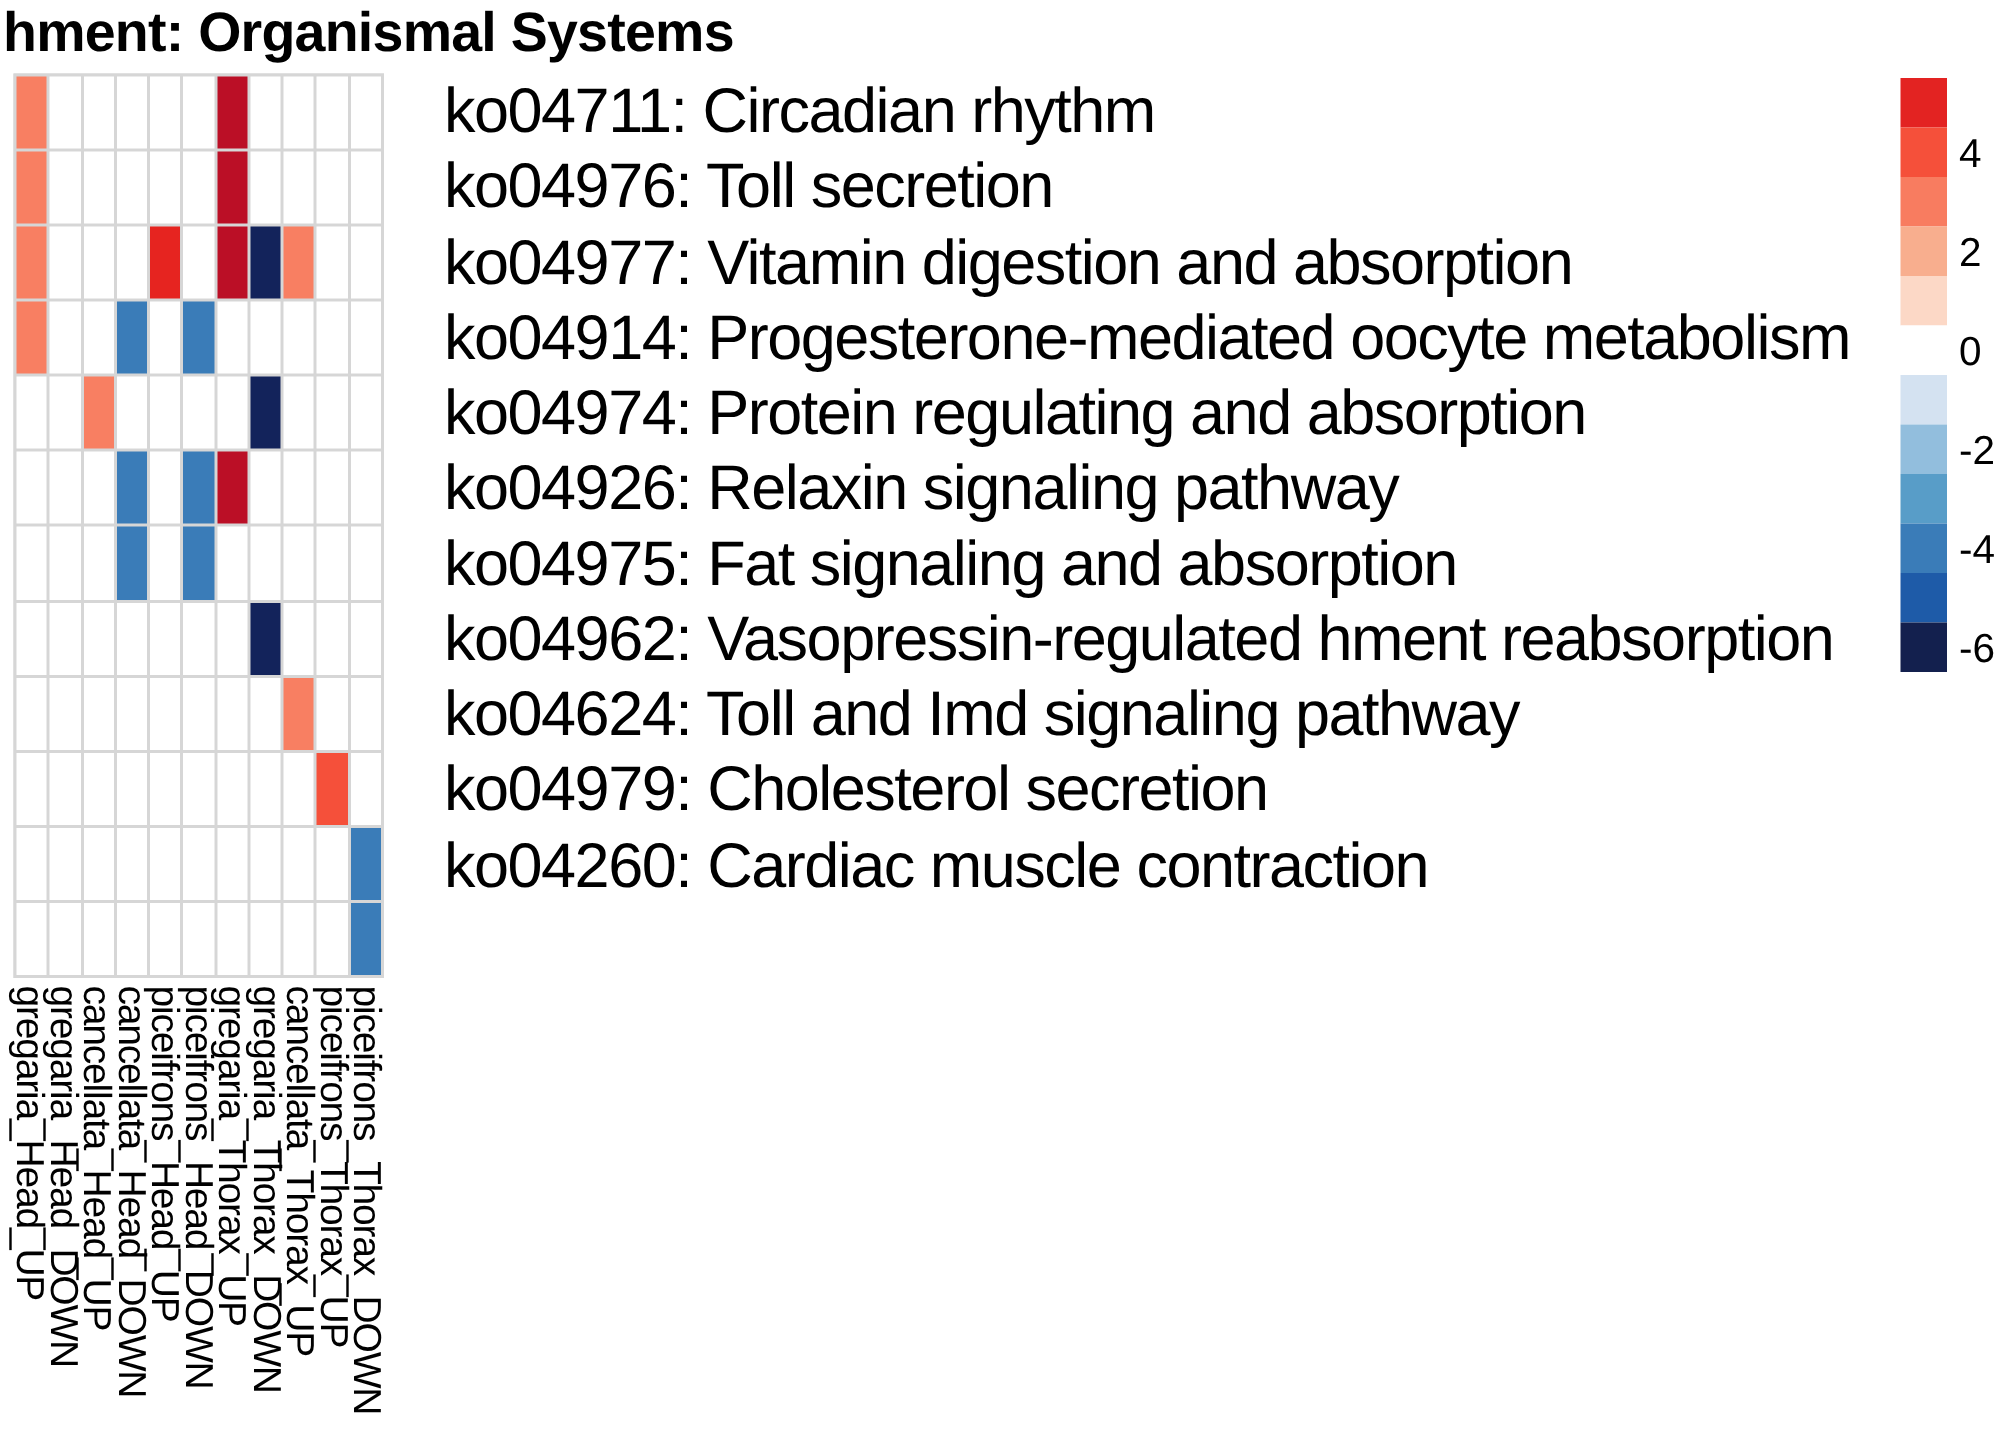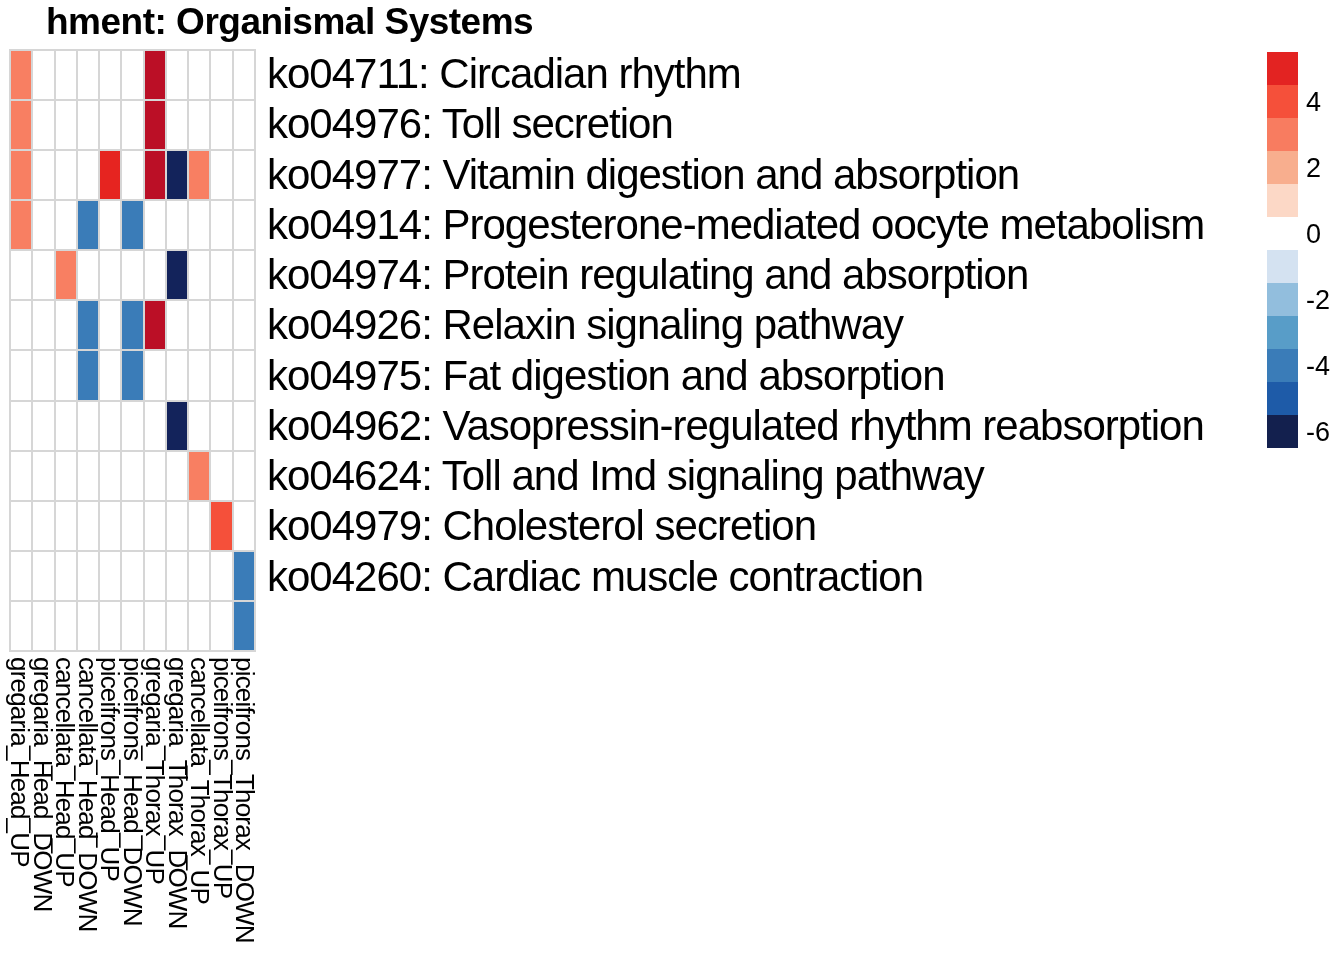--- a/index.html
+++ b/index.html
@@ -12,21 +12,20 @@
     color: #000000;
   }
   .title {
     position: absolute;
     left: 2px;
     top: 1px;
     font-size: 37px;
     font-weight: bold;
     letter-spacing: -0.5px;
     white-space: nowrap;
-    margin-left: 44px;
   }
   .grid {
     position: absolute;
     left: 9px;
     top: 49px;
     width: 247px;
     height: 603px;
     box-sizing: border-box;
     display: grid;
     grid-template-columns: repeat(11, 1fr);
@@ -41,20 +40,21 @@
     left: 267px;
     top: 49px;
   }
   .rowlabel {
     height: 50.25px;
     display: flex;
     align-items: center;
     font-size: 42px;
     letter-spacing: -1px;
     white-space: nowrap;
+    margin-left: 29px;
   }
   .collabels {
     position: absolute;
     left: 9px;
     top: 657px;
     width: 248px;
     height: 300px;
   }
   .collabel {
     position: absolute;
@@ -228,22 +228,22 @@
     <div class="cell" style="background: rgb(58, 124, 184);"></div>
   </div>
 
 <div class="rowlabels">
     <div class="rowlabel">ko04711: Circadian rhythm</div>
     <div class="rowlabel">ko04976: Toll secretion</div>
     <div class="rowlabel">ko04977: Vitamin digestion and absorption</div>
     <div class="rowlabel">ko04914: Progesterone-mediated oocyte metabolism</div>
     <div class="rowlabel">ko04974: Protein regulating and absorption</div>
     <div class="rowlabel">ko04926: Relaxin signaling pathway</div>
-    <div class="rowlabel">ko04975: Fat digestion and absorption</div>
-    <div class="rowlabel">ko04962: Vasopressin-regulated rhythm reabsorption</div>
+    <div class="rowlabel">ko04975: Fat signaling and absorption</div>
+    <div class="rowlabel">ko04962: Vasopressin-regulated hment reabsorption</div>
     <div class="rowlabel">ko04624: Toll and Imd signaling pathway</div>
     <div class="rowlabel">ko04979: Cholesterol secretion</div>
     <div class="rowlabel">ko04260: Cardiac muscle contraction</div>
   </div>
 
 <div class="collabels">
     <span class="collabel" style="left: 22.45px;">gregaria_Head_UP</span>
     <span class="collabel" style="left: 44.9px;">gregaria_Head_DOWN</span>
     <span class="collabel" style="left: 67.35px;">cancellata_Head_UP</span>
     <span class="collabel" style="left: 89.8px;">cancellata_Head_DOWN</span>

